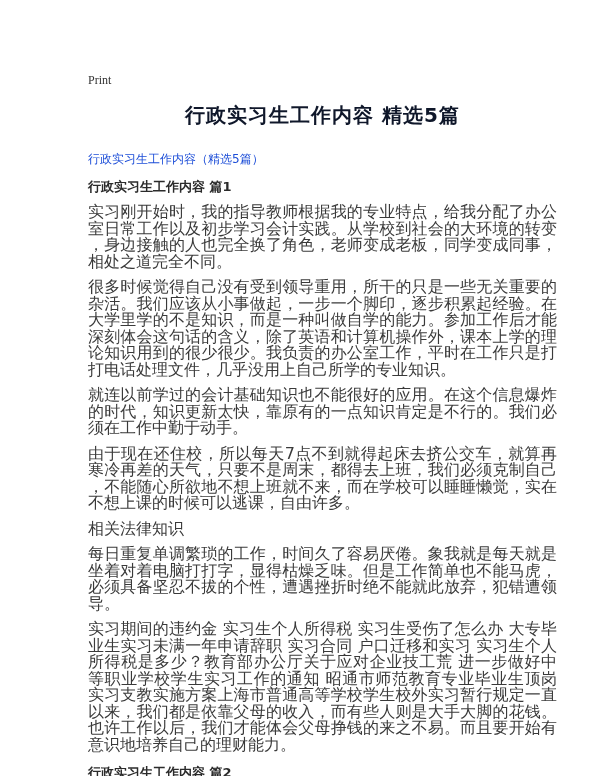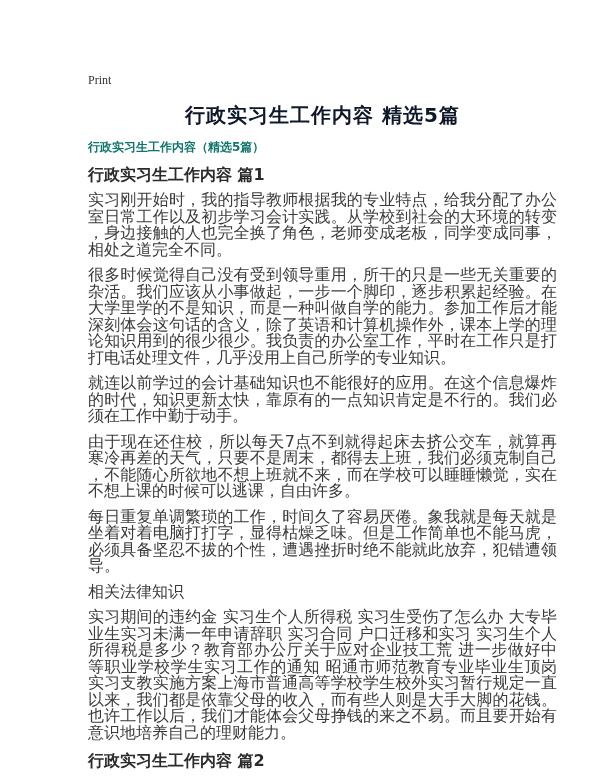--- a/index.html
+++ b/index.html
@@ -33,27 +33,26 @@
     font-size: 20px;
     font-weight: bold;
     text-align: center;
     color: #0f172a;
     margin: 15px 0 0 0;
     line-height: 24px;
     letter-spacing: 1px;
   }
   .doc-subtitle {
     font-size: 12px;
-    color: #0f766e;
-    margin-top: 12px;
+    color: #1d4ed8;
+    margin-top: 24px;
     line-height: 16px;
-    font-weight: bold;
   }
   .section-heading {
-    font-size: 16px;
+    font-size: 13px;
     font-weight: bold;
     color: #2b2b2b;
     margin: 11px 0 0 0;
     line-height: 17px;
   }
   p.body-para {
     font-size: 16px;
     line-height: 16.5px;
     color: #3a3a3a;
     text-align: justify;
@@ -71,21 +70,21 @@
   <h1 class="doc-title">行政实习生工作内容 精选5篇</h1>
 
   <div class="doc-subtitle">行政实习生工作内容（精选5篇）</div>
 
   <h2 class="section-heading">行政实习生工作内容 篇1</h2>
 
   <p class="body-para">实习刚开始时，我的指导教师根据我的专业特点，给我分配了办公室日常工作以及初步学习会计实践。从学校到社会的大环境的转变，身边接触的人也完全换了角色，老师变成老板，同学变成同事，相处之道完全不同。</p>
   <p class="body-para">很多时候觉得自己没有受到领导重用，所干的只是一些无关重要的杂活。我们应该从小事做起，一步一个脚印，逐步积累起经验。在大学里学的不是知识，而是一种叫做自学的能力。参加工作后才能深刻体会这句话的含义，除了英语和计算机操作外，课本上学的理论知识用到的很少很少。我负责的办公室工作，平时在工作只是打打电话处理文件，几乎没用上自己所学的专业知识。</p>
   <p class="body-para">就连以前学过的会计基础知识也不能很好的应用。在这个信息爆炸的时代，知识更新太快，靠原有的一点知识肯定是不行的。我们必须在工作中勤于动手。</p>
   <p class="body-para">由于现在还住校，所以每天7点不到就得起床去挤公交车，就算再寒冷再差的天气，只要不是周末，都得去上班，我们必须克制自己，不能随心所欲地不想上班就不来，而在学校可以睡睡懒觉，实在不想上课的时候可以逃课，自由许多。</p>
+  <p class="body-para">相关法律知识</p>
   <p class="body-para">每日重复单调繁琐的工作，时间久了容易厌倦。象我就是每天就是坐着对着电脑打打字，显得枯燥乏味。但是工作简单也不能马虎，必须具备坚忍不拔的个性，遭遇挫折时绝不能就此放弃，犯错遭领导。</p>
-  <p class="body-para">相关法律知识</p>
   <p class="body-para">实习期间的违约金 实习生个人所得税 实习生受伤了怎么办 大专毕业生实习未满一年申请辞职 实习合同 户口迁移和实习 实习生个人所得税是多少？教育部办公厅关于应对企业技工荒 进一步做好中等职业学校学生实习工作的通知 昭通市师范教育专业毕业生顶岗实习支教实施方案上海市普通高等学校学生校外实习暂行规定一直以来，我们都是依靠父母的收入，而有些人则是大手大脚的花钱。也许工作以后，我们才能体会父母挣钱的来之不易。而且要开始有意识地培养自己的理财能力。</p>
 
   <h2 class="section-heading">行政实习生工作内容 篇2</h2>
 
   <p class="body-para">1、协助行政部经理完成公司行政事务工作及部门内部日常事务工作</p>
 
 </div>
 
 </body></html>

